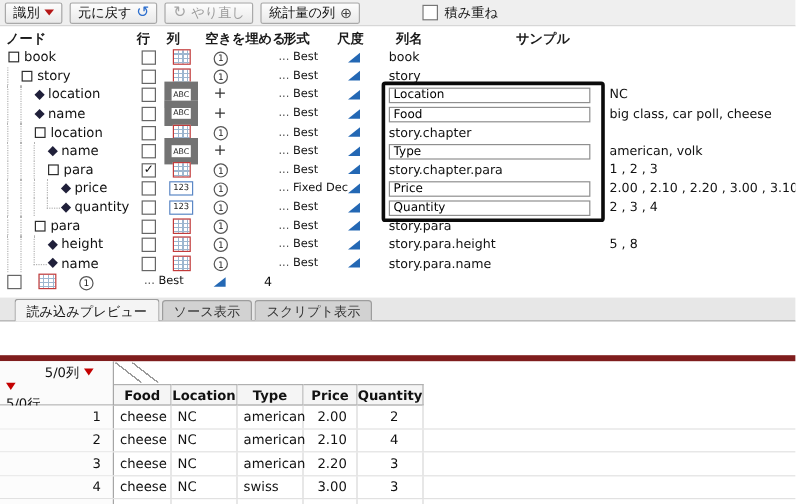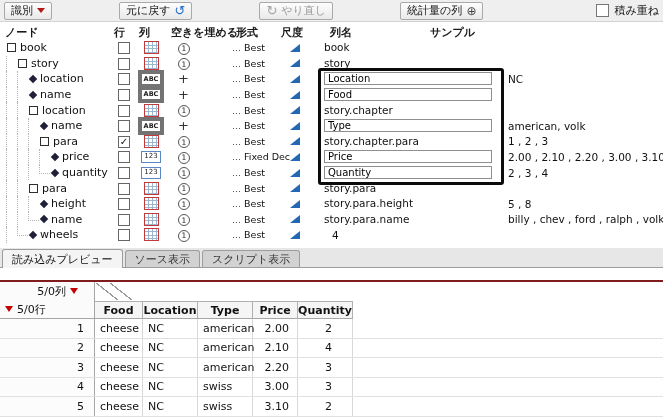--- a/index.html
+++ b/index.html
@@ -1,21 +1,21 @@
 <!DOCTYPE html>
 <html><head>
 <meta charset="utf-8">
 <style>
   html,body{margin:0;padding:0;}
   body{width:663px;height:420px;overflow:hidden;position:relative;background:#fff;
        font-family:"DejaVu Sans",sans-serif;font-size:11px;color:#111;}
 
   
   .toolbar{height:21px;background:#efefef;border-bottom:1px solid #d2d2d2;
-           display:flex;align-items:center;padding:0 4px;gap:6px;justify-content:space-between;}
+           display:flex;align-items:center;padding:0 4px;gap:6px;}
   .btn{display:inline-flex;align-items:center;gap:4px;height:16px;padding:0 6px;
        background:linear-gradient(#fdfdfd,#e9e9e9);border:1px solid #a9a9a9;border-radius:2px;
        font-size:11px;cursor:default;white-space:nowrap;}
   .btn.disabled{color:#9b9b9b;}
   .tri-red{width:0;height:0;border-left:4px solid transparent;border-right:4px solid transparent;
            border-top:5px solid #b51616;}
   .arrow-undo{color:#2d6fce;font-size:13px;line-height:1;}
   .arrow-redo{color:#a6a6a6;font-size:13px;line-height:1;}
   .circ{font-size:12px;color:#444;line-height:1;}
   .chkbox{width:11px;height:11px;border:1px solid #777;background:#fff;display:inline-block;flex:none;}
@@ -38,21 +38,21 @@
   .di{width:6px;height:6px;background:#20203a;transform:rotate(45deg);flex:none;margin:0 4px 0 2px;}
   .nl{font-size:11px;white-space:nowrap;}
   .cr{width:24px;flex:none;text-align:center;}
   .cb{display:inline-block;width:10px;height:10px;border:1px solid #666;background:#fff;
       font-size:10px;line-height:9px;text-align:center;vertical-align:middle;color:#111;}
   .cc{width:30px;flex:none;display:flex;justify-content:center;}
   .ico-table{width:13px;height:11px;border:1px solid #c23b3b;box-sizing:content-box;
      background:
        repeating-linear-gradient(to right, transparent 0 3px, #9db6cf 3px 4px),
        repeating-linear-gradient(to bottom, transparent 0 2.5px, #9db6cf 2.5px 3.5px),#fff;}
-  .ico-abc{font-size:6.5px;font-weight:bold;color:#222;border:4px solid #737373;background:#fff;
+  .ico-abc{font-size:6.5px;font-weight:normal;color:#222;border:6px solid #737373;background:#fff;
            padding:1.5px 1.5px;line-height:1;}
   .ico-num{font-size:7px;color:#222;border:1px solid #5b87c5;background:#fff;
            padding:1.5px 2.5px;line-height:1;}
   .cf{width:66px;flex:none;padding-left:12px;box-sizing:border-box;}
   .circle1{width:10px;height:10px;border:1px solid #555;border-radius:50%;font-size:7.5px;
            display:inline-flex;align-items:center;justify-content:center;color:#222;background:#fff;}
   .plusg{font-size:13px;color:#333;line-height:1;}
   .cm{width:48px;flex:none;font-size:9.5px;display:flex;align-items:center;gap:3px;white-space:nowrap;}
   .dots{color:#555;}
   .cs{width:42px;flex:none;padding-left:10px;box-sizing:border-box;}
@@ -61,33 +61,33 @@
   .cin{width:168px;height:13px;border:1px solid #8f8f8f;font-size:10px;padding:0 3px;
        font-family:"DejaVu Sans",sans-serif;box-sizing:border-box;background:#fff;}
   .cplain{font-size:10.5px;white-space:nowrap;}
   .cx{flex:1;padding-left:10px;font-size:10.5px;white-space:nowrap;overflow:hidden;color:#111;}
 
   .overlaybox{position:absolute;left:318px;top:68px;width:186px;height:117px;
               border:3px solid #0b0b0b;border-radius:3px;box-sizing:border-box;pointer-events:none;}
 
   
   .tabs{margin-top:5px;height:19px;background:#e7e7e7;border-bottom:1px solid #9d9d9d;
-        display:flex;align-items:flex-end;padding-left:2px;gap:2px;}
+        display:flex;align-items:flex-end;padding-left:12px;gap:2px;}
   .tab{height:16px;padding:0 9px;display:flex;align-items:center;font-size:11px;
        border:1px solid #9d9d9d;border-bottom:none;border-radius:3px 3px 0 0;
        background:#d2d2d2;color:#333;white-space:nowrap;}
   .tab.active{background:#f4f4f4;height:18px;margin-bottom:-1px;color:#111;}
 
   
   .preview{position:relative;height:152px;background:#fff;}
-  .grid{position:absolute;left:0;top:12px;right:0;border-top:2px solid #7f1d1d;}
+  .grid{position:absolute;left:0;top:28px;right:0;border-top:5px solid #7f1d1d;}
   .corner{position:absolute;left:0;top:0;width:95px;height:37px;background:#fbfbfb;
           border-right:1px solid #a6a6a6;border-bottom:1px solid #a6a6a6;box-sizing:border-box;}
   .cor1{height:18px;display:flex;align-items:center;justify-content:flex-end;gap:4px;padding-right:16px;}
-  .cor2{height:18px;display:flex;align-items:center;gap:4px;padding-left:5px;}
+  .cor2{height:18px;display:flex;align-items:flex-start;gap:4px;padding-left:5px;flex-direction:column;}
   .rtri{width:0;height:0;border-left:4px solid transparent;border-right:4px solid transparent;
         border-top:6px solid #c40000;display:inline-block;}
   .diag{position:absolute;left:96px;top:1px;width:22px;height:17px;
         background:linear-gradient(to top right, transparent calc(50% - 0.6px),
                    #9a9a9a calc(50% - 0.6px) calc(50% + 0.6px), transparent calc(50% + 0.6px));}
   .gheaders{position:absolute;left:95px;top:19px;height:18px;display:flex;}
   .gh{box-sizing:border-box;border-right:1px solid #b0b0b0;border-top:1px solid #b0b0b0;
       border-bottom:1px solid #a6a6a6;background:#f5f5f5;display:flex;align-items:center;
       justify-content:center;font-weight:bold;font-size:11px;}
   .grows{position:absolute;left:0;top:37px;right:0;}
@@ -217,20 +217,21 @@
       </div>
     <div class="cf"><span class="plusg">+</span></div>
     <div class="cm">
         <span class="dots">...</span>
         <span>Best</span>
       </div>
     <div class="cs">
         <span class="stri"></span>
       </div>
     <div class="ce"><input class="cin" value="Food" style=""></div>
+    <div class="cx">big class, car poll, cheese</div>
   </div>
 
   <div class="trow">
     <div class="cn">
         <i class="g"></i>
         <i class="g"></i>
         <span class="sq"></span>
         <span class="nl">location</span>
       </div>
     <div class="cr"><span class="cb"></span></div>
@@ -408,30 +409,23 @@
       </div>
     <div class="cf"><span class="circle1">1</span></div>
     <div class="cm">
         <span class="dots">...</span>
         <span>Best</span>
       </div>
     <div class="cs">
         <span class="stri"></span>
       </div>
     <div class="ce"><span class="cplain">story.para.name</span></div>
-    <div class="cx">billy , chev , ford , ralph , volk</div>
-  </div>
-
-  <div class="trow">
-    <div class="cn">
-        <i class="g"></i>
-        <i class="gc"></i>
-        <span class="di"></span>
-        <span class="nl">wheels</span>
-      </div>
+  </div>
+
+  <div class="trow">
     <div class="cr"><span class="cb"></span></div>
     <div class="cc">
         <span class="ico-table"></span>
       </div>
     <div class="cf"><span class="circle1">1</span></div>
     <div class="cm">
         <span class="dots">...</span>
         <span>Best</span>
       </div>
     <div class="cs">

